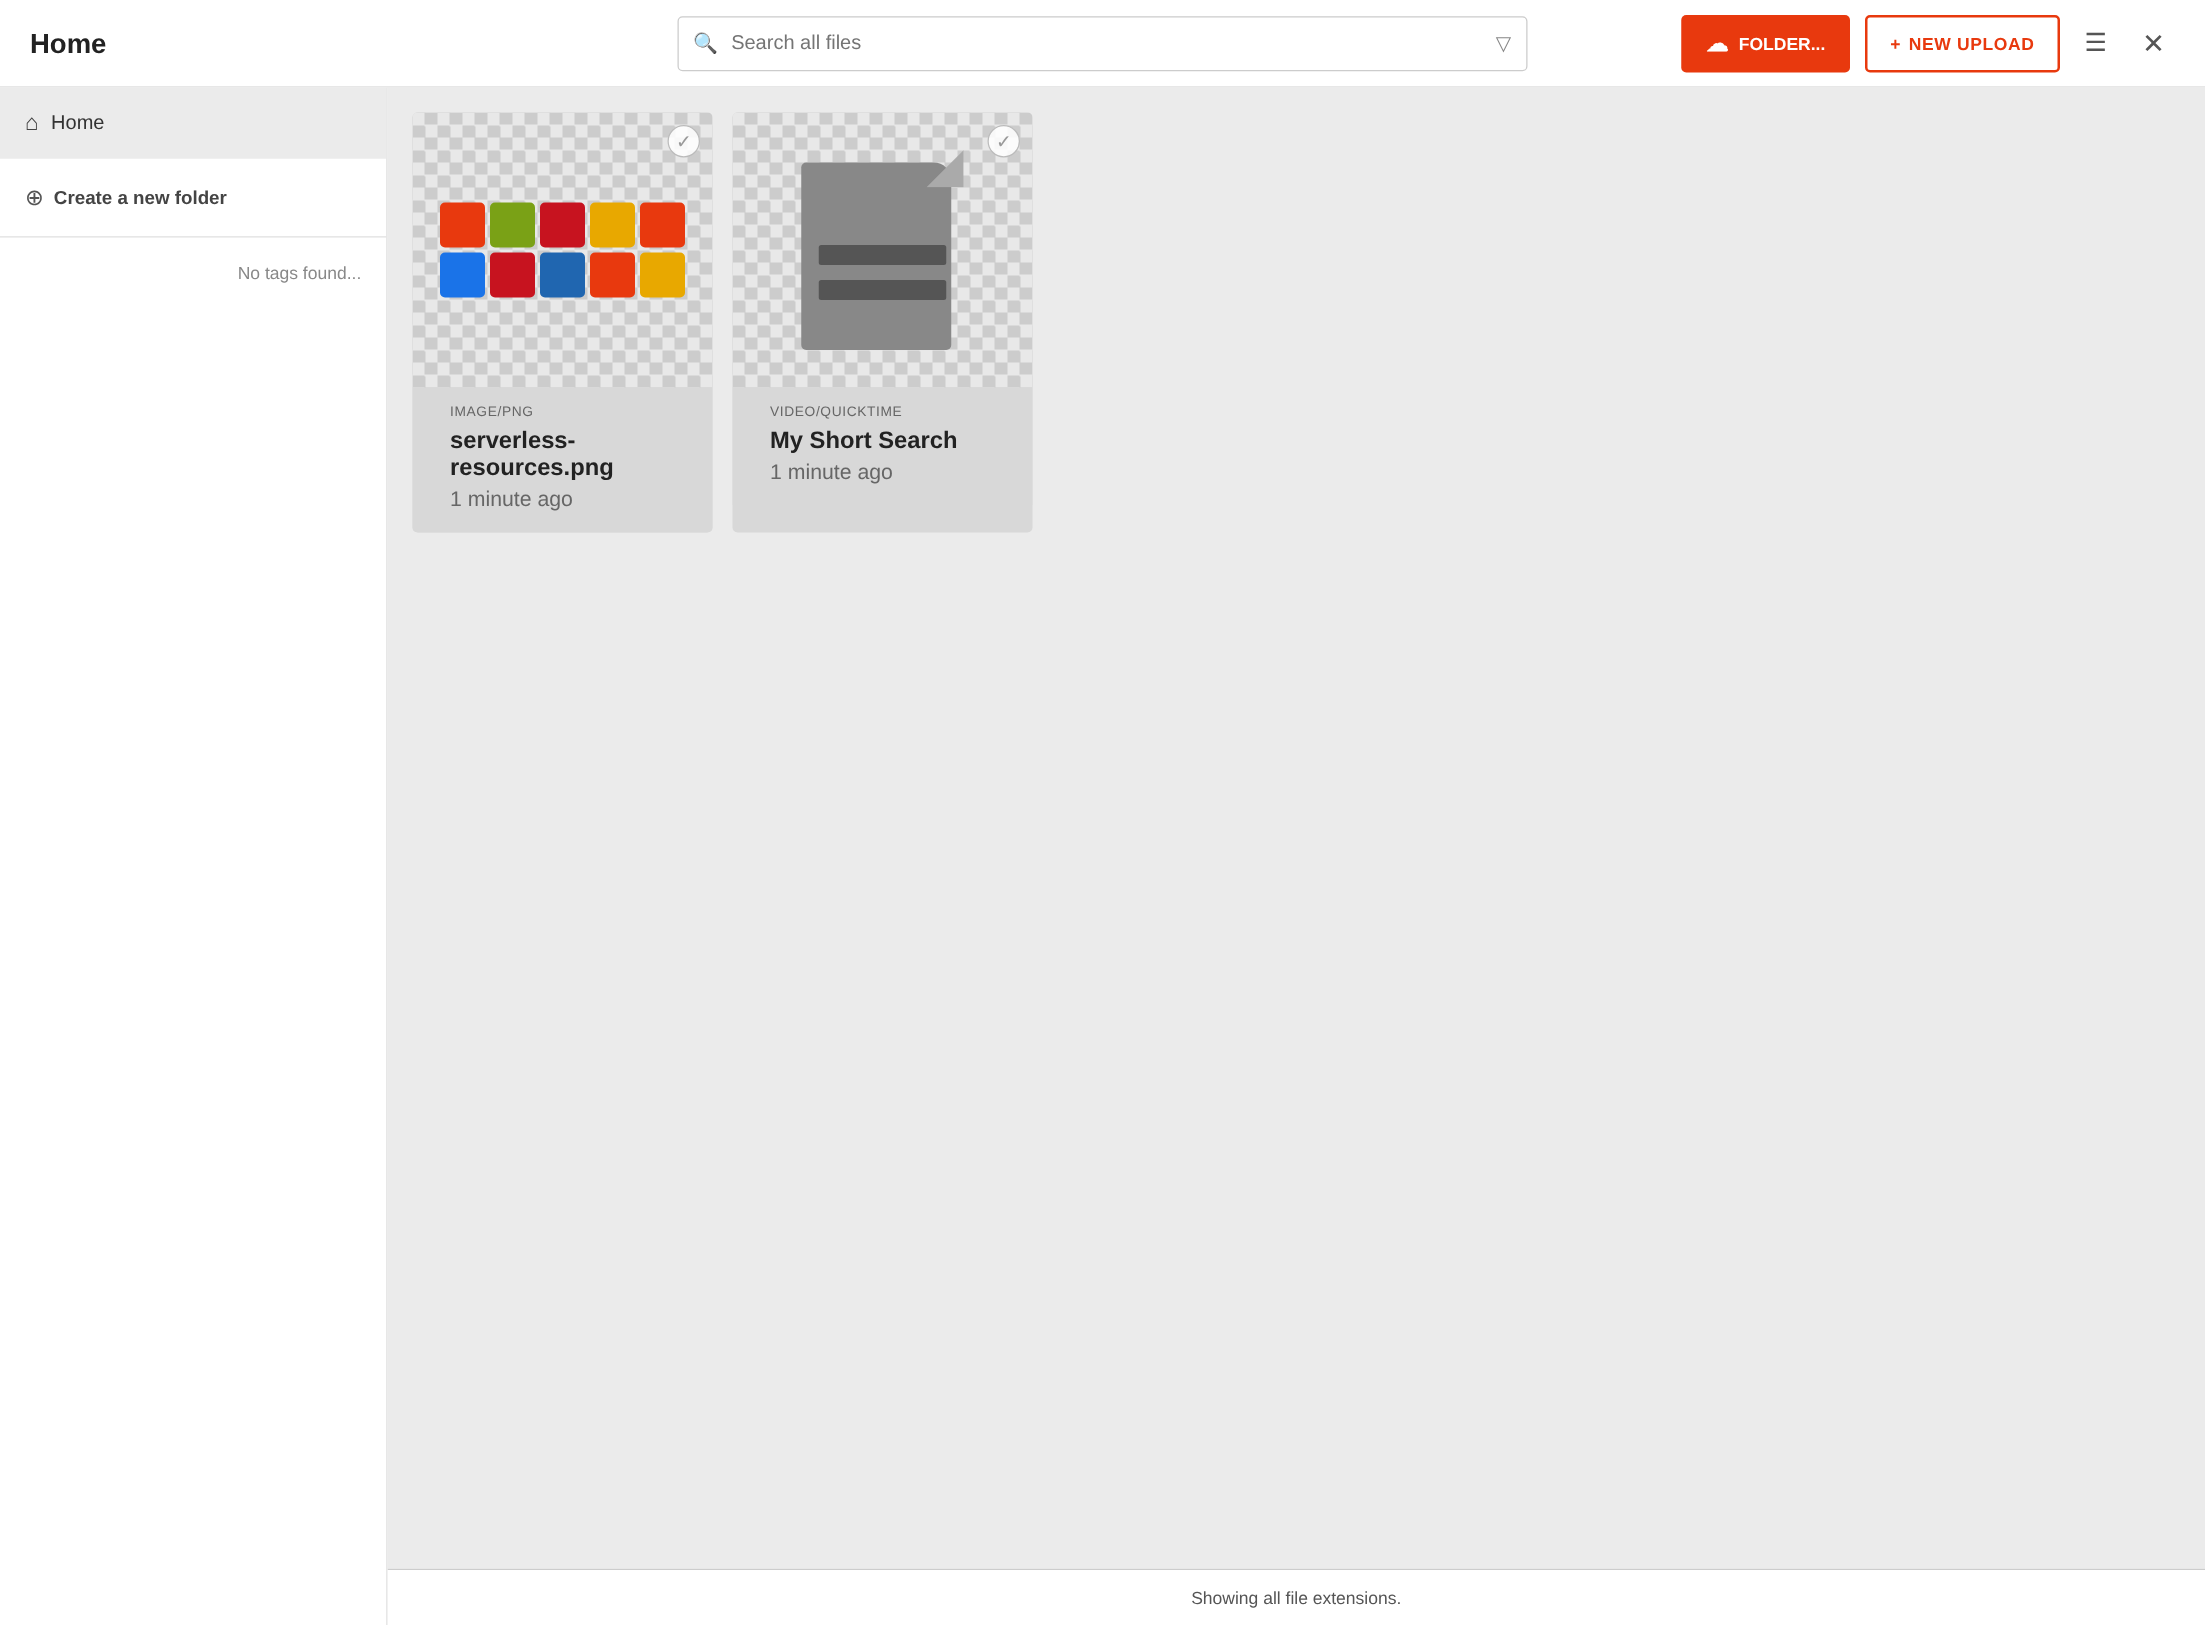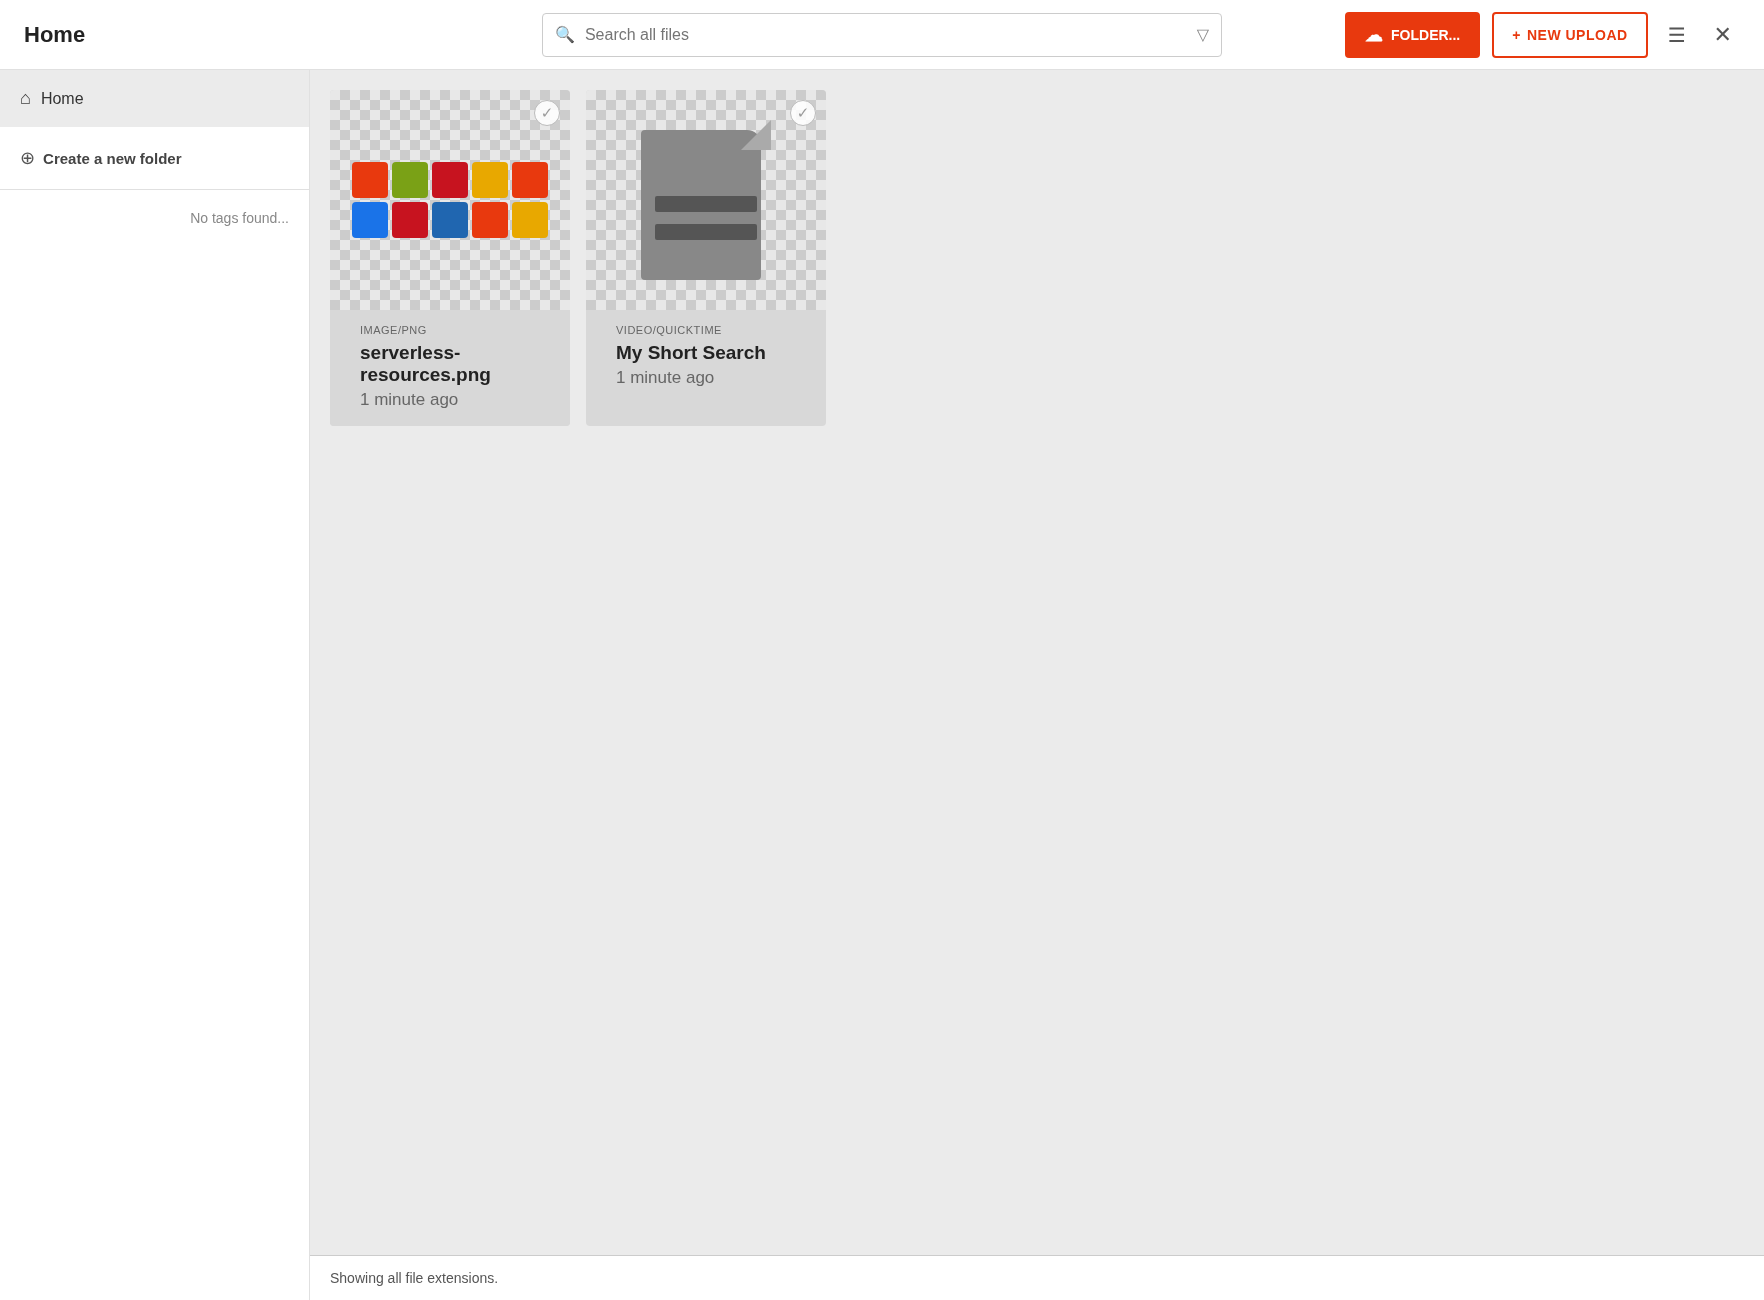--- a/index.html
+++ b/index.html
@@ -239,20 +239,21 @@
       border-radius: 2px;
     }
 
     
     .footer {
       padding: 14px 20px;
       background: #fff;
       border-top: 1px solid #ccc;
       font-size: 14px;
       color: #555;
+      text-align: center;
     }
 
     
     .check-circle {
       width: 26px;
       height: 26px;
       border-radius: 50%;
       background: rgba(255,255,255,0.85);
       display: flex;
       align-items: center;

